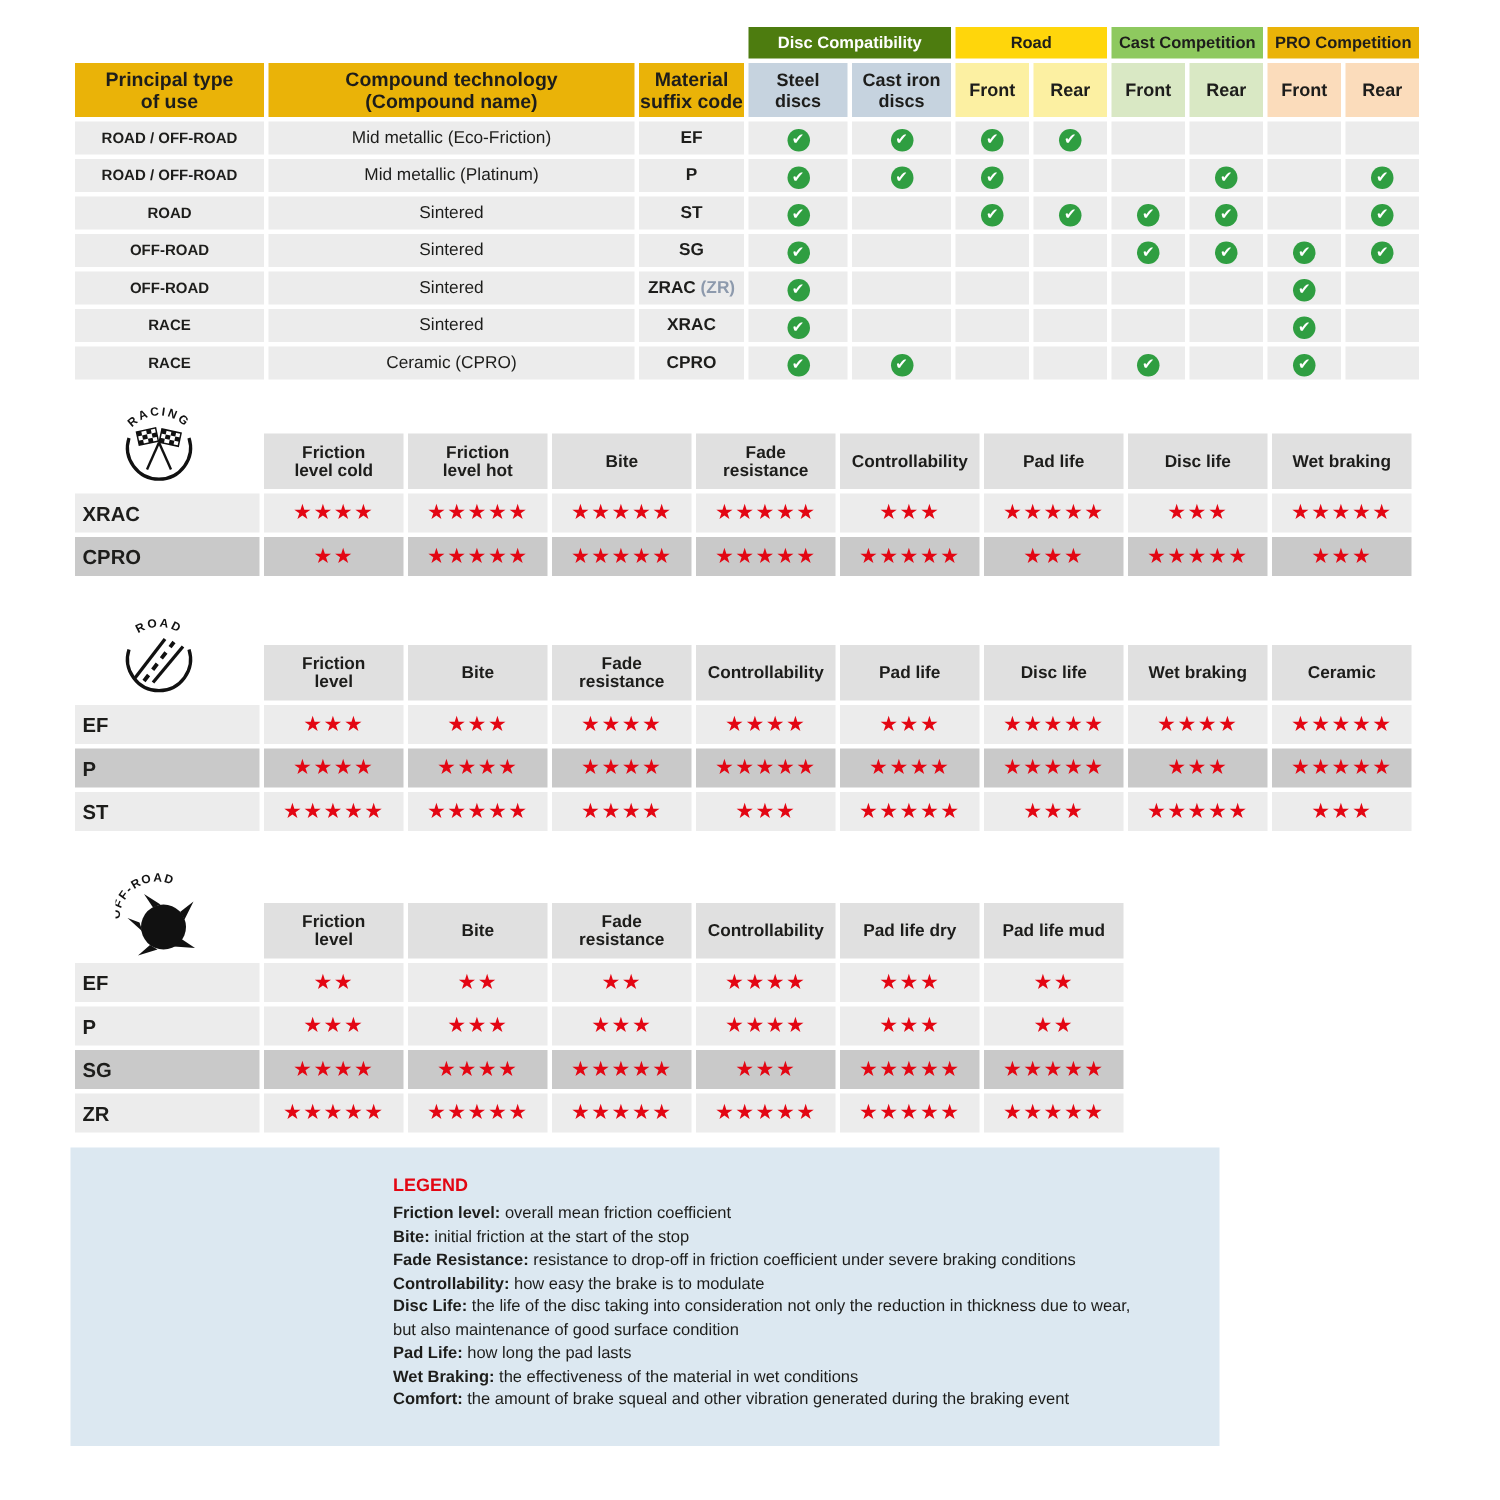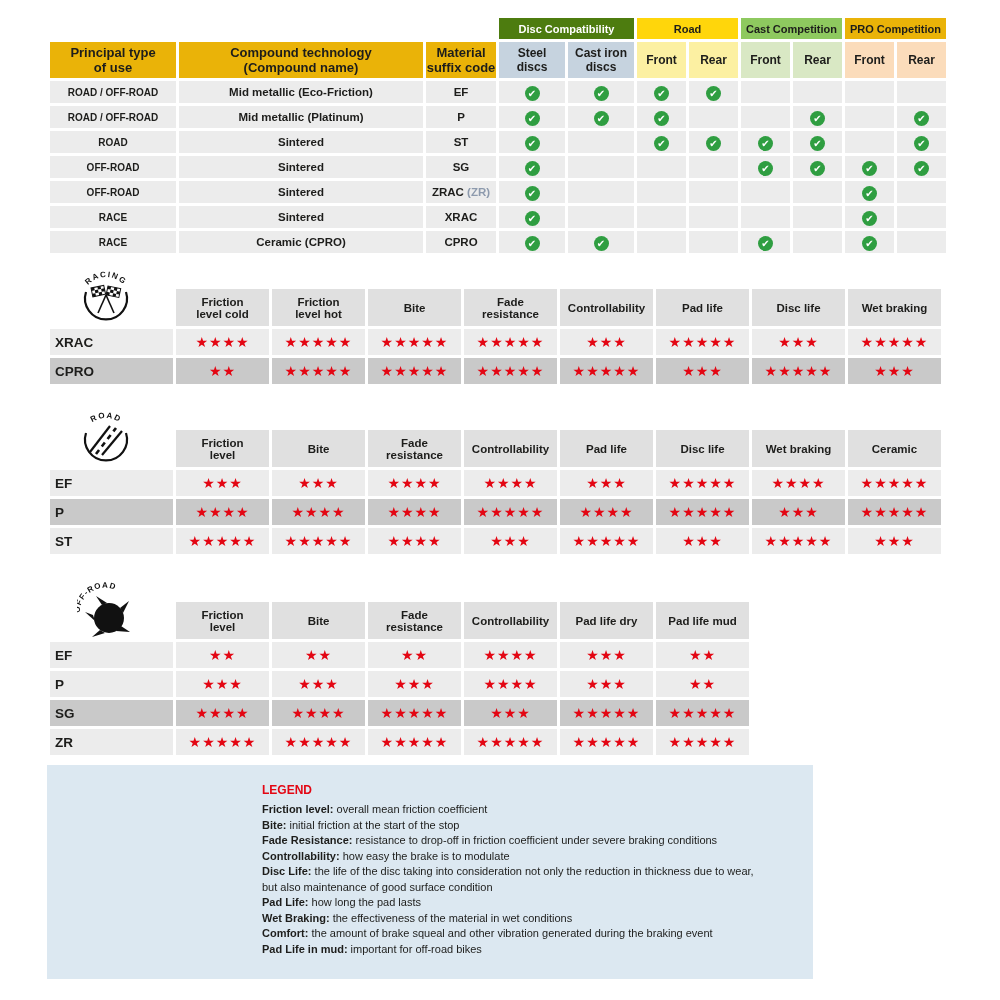--- a/index.html
+++ b/index.html
@@ -17,21 +17,21 @@
   .g-light{background:#8ec95f;color:#1d1d1b;}
   .g-pro{background:#eab308;color:#1d1d1b;}
   .hdr{background:#eab308;font-size:13px;font-weight:bold;height:36px;white-space:pre-line;}
   th.sub{height:36px;font-size:12px;font-weight:bold;white-space:pre-line;}
   .sub-disc{background:#c6d3df;}
   .sub-road{background:#fcf0a2;}
   .sub-light{background:#d9e8c4;}
   .sub-pro{background:#fbdcbb;}
   .compat tbody td{background:#ececec;height:22px;}
   .use-cell{font-weight:bold;font-size:10px;}
-  .compound-cell{font-weight:bold;font-size:11.5px;}
+  .compound-cell{font-weight:normal;font-size:11.5px;}
   .code-cell{font-weight:bold;font-size:11.5px;}
   .code-suffix{color:#8d9aad;}
   .check{display:inline-block;width:15px;height:15px;border-radius:50%;background:#2f9e41;color:#fff;
          font-size:10px;line-height:15px;text-align:center;font-family:"DejaVu Sans",sans-serif;}
 
   
   .rating-section{position:relative;}
   .sec-racing{margin-top:30px;}
   .sec-road{margin-top:40px;}
   .sec-offroad{margin-top:42px;}
@@ -451,17 +451,16 @@
     <div id="legend-entries">
         <div class="legend-entry"><b>Friction level:</b> overall mean friction coefficient</div>
         <div class="legend-entry"><b>Bite:</b> initial friction at the start of the stop</div>
         <div class="legend-entry"><b>Fade Resistance:</b> resistance to drop-off in friction coefficient under severe braking conditions</div>
         <div class="legend-entry"><b>Controllability:</b> how easy the brake is to modulate</div>
         <div class="legend-entry"><b>Disc Life:</b> the life of the disc taking into consideration not only the reduction in thickness due to wear,
 but also maintenance of good surface condition</div>
         <div class="legend-entry"><b>Pad Life:</b> how long the pad lasts</div>
         <div class="legend-entry"><b>Wet Braking:</b> the effectiveness of the material in wet conditions</div>
         <div class="legend-entry"><b>Comfort:</b> the amount of brake squeal and other vibration generated during the braking event</div>
-        <div class="legend-entry"><b>Pad Life in mud:</b> important for off-road bikes</div>
       </div>
   </div>
 
 </div>
 
 </body></html>

